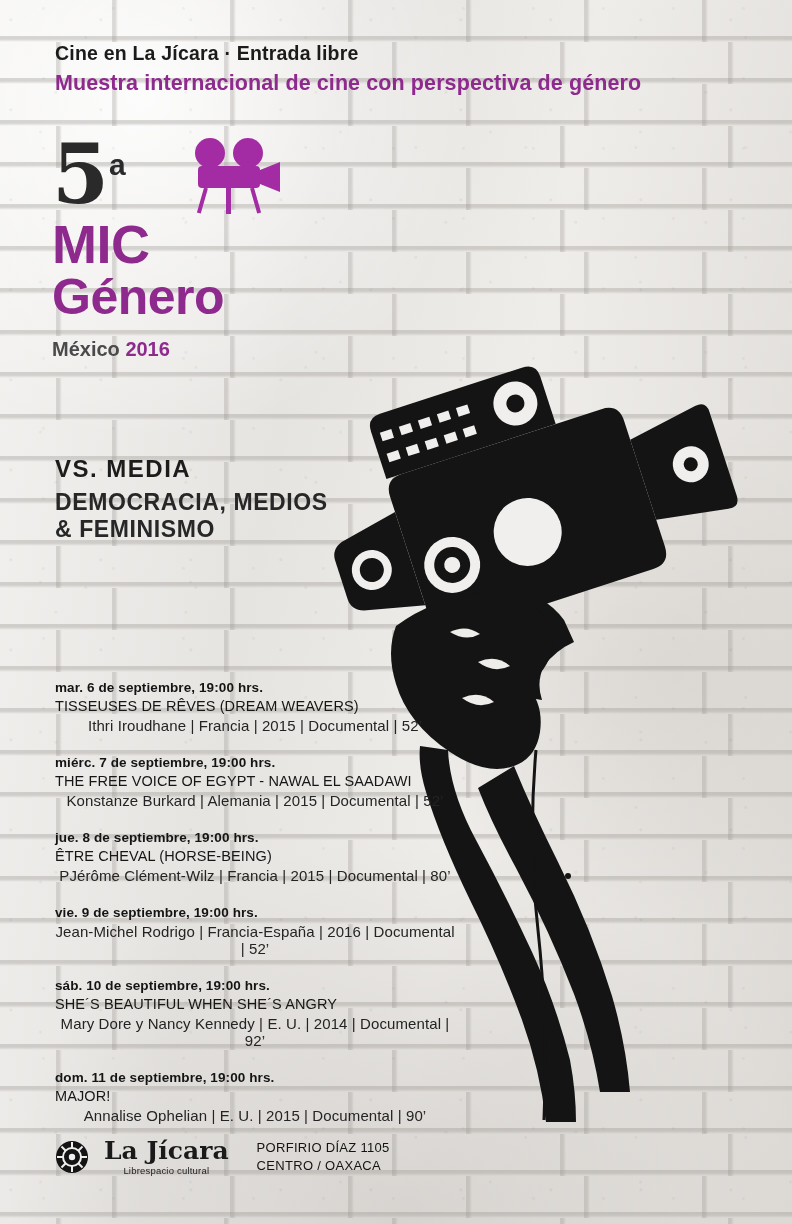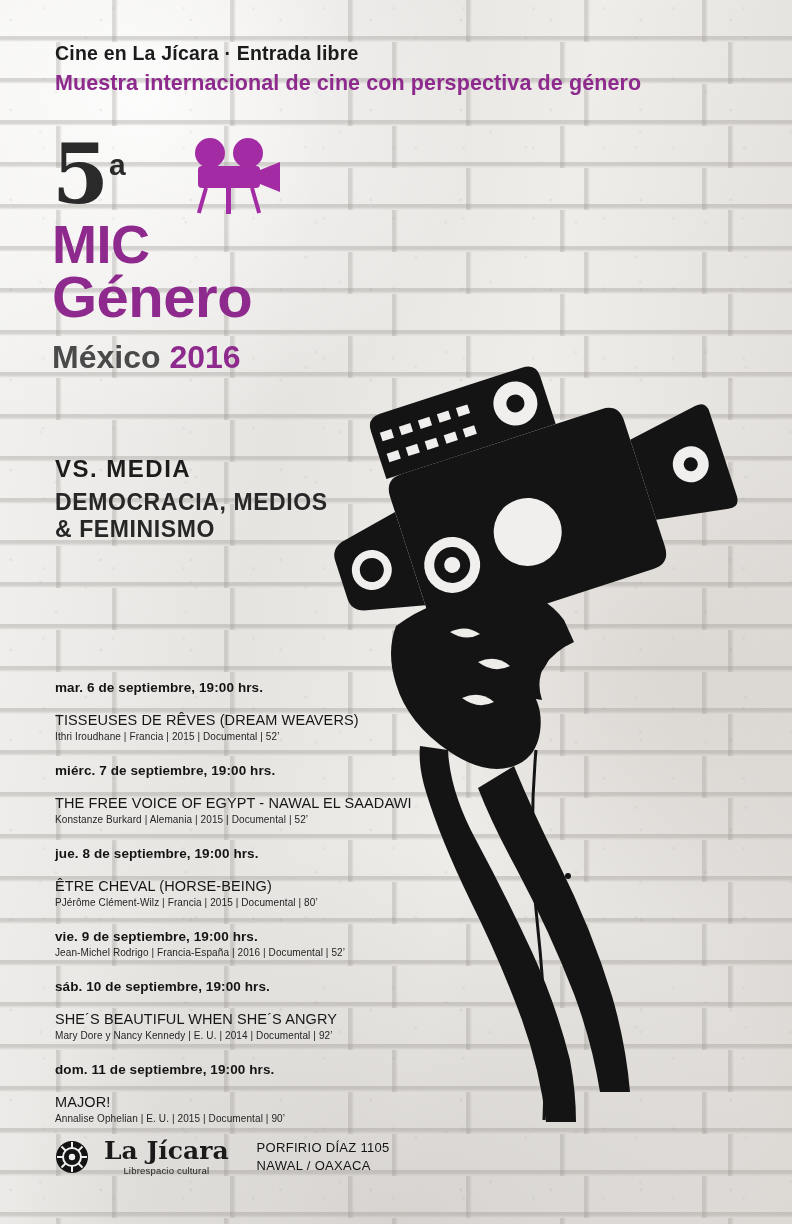--- a/index.html
+++ b/index.html
@@ -143,29 +143,29 @@
   }
   .logo-mic {
     margin-top: 4px;
     font-size: 54px;
     line-height: 52px;
     font-weight: bold;
     color: #8e2a8e;
     letter-spacing: -0.5px;
   }
   .logo-gen {
-    font-size: 58px;
+    font-size: 50px;
     line-height: 54px;
     font-weight: bold;
     color: #8e2a8e;
     letter-spacing: -0.5px;
   }
   .logo-yr {
-    margin-top: 18px;
-    font-size: 32px;
+    margin-top: 10px;
+    font-size: 20px;
     line-height: 30px;
     font-weight: bold;
     color: #4a4a4a;
   }
   .logo-yr .yr {
     color: #8e2a8e;
   }
 
   
   .title {
@@ -209,30 +209,31 @@
   .ev {
     margin-bottom: 21px;
   }
   .ev-date {
     font-size: 13.5px;
     font-weight: bold;
     color: #141414;
     letter-spacing: .1px;
   }
   .ev-film {
-    margin-top: 17px;
+    margin-top: 3px;
     font-size: 14.5px;
     color: #161616;
     letter-spacing: .1px;
   }
   .ev-meta {
     margin-top: 3px;
-    font-size: 10px;
+    font-size: 15px;
     color: #242424;
     letter-spacing: .1px;
+    text-align: center;
   }
 
   
   .footer {
     position: absolute;
     left: 55px;
     bottom: 48px;
     display: flex;
     align-items: center;
   }
@@ -427,17 +428,17 @@
           <line x1="10.7" y1="23.3" x2="6.5" y2="27.5"></line>
         </g>
       </svg>
     </div>
     <div class="fbrand">
       <div class="fbrand-name">La Jícara</div>
       <div class="fbrand-sub">Librespacio cultural</div>
     </div>
     <div class="faddr">
       <div>PORFIRIO DÍAZ 1105</div>
-      <div>NAWAL / OAXACA</div>
+      <div>CENTRO / OAXACA</div>
     </div>
   </div>
 
 </div>
 
 </body></html>

